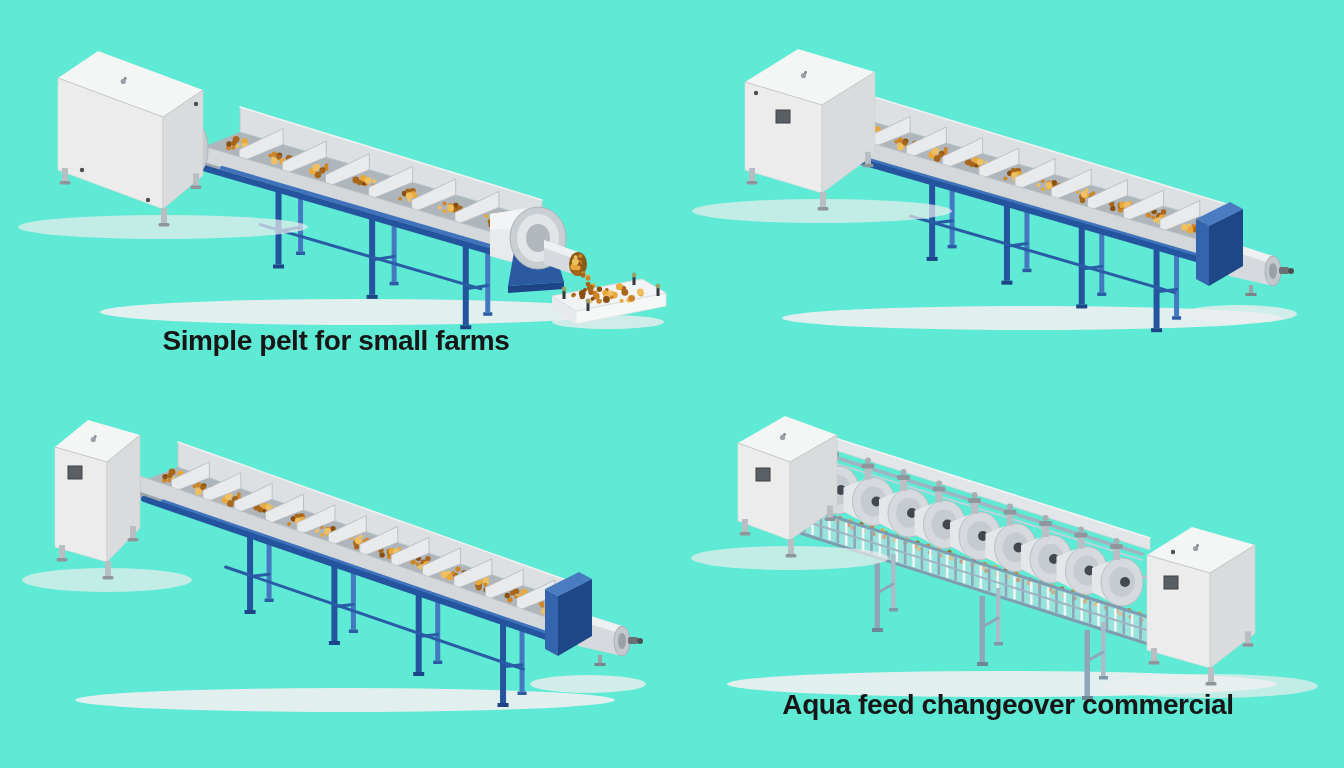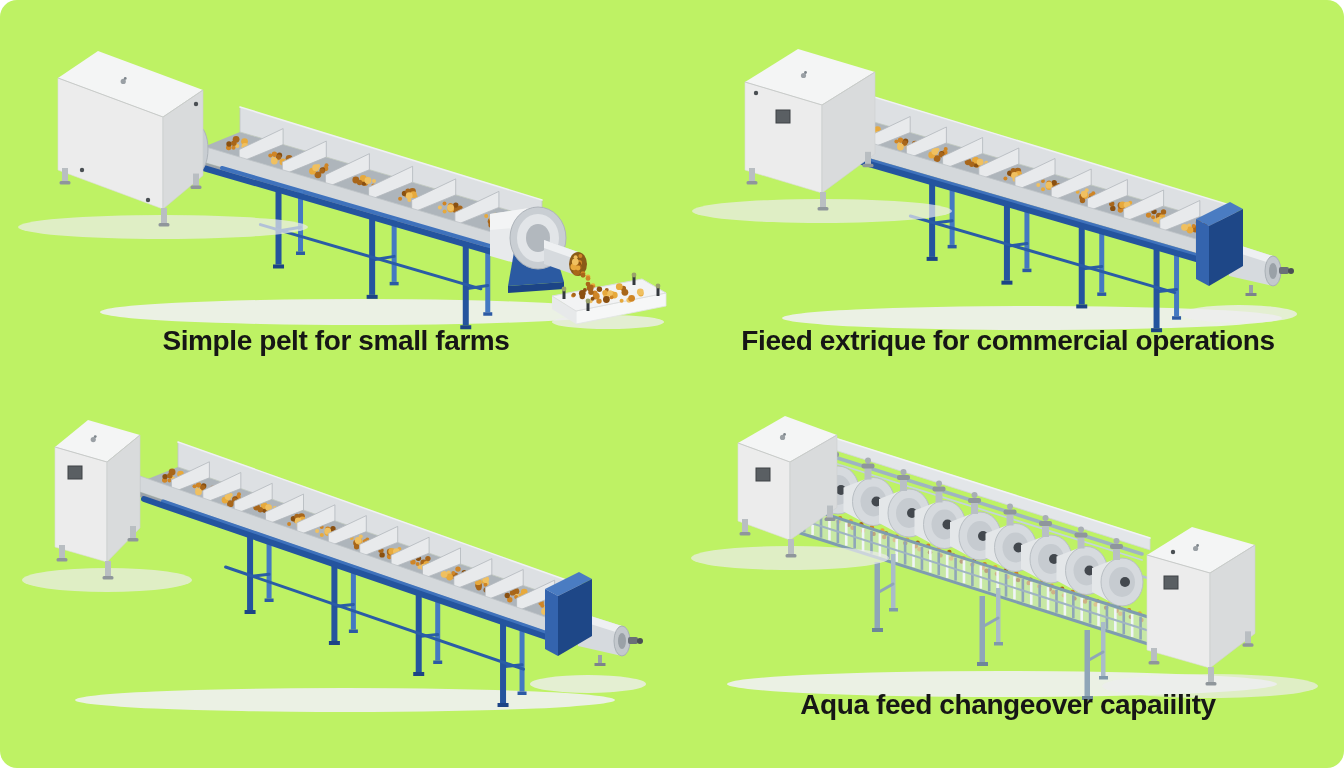--- a/index.html
+++ b/index.html
@@ -1,19 +1,18 @@
 <!DOCTYPE html>
 <html><head>
 <meta charset="utf-8">
 <style>
   html,body{margin:0;padding:0;background:#ffffff;}
   .canvas{
-    position:relative;width:1344px;height:768px;background:#bef264;overflow:hidden;
+    position:relative;width:1344px;height:768px;background:#5eead4;overflow:hidden;
     font-family:"Liberation Sans",sans-serif;
-    border-radius:17px;
   }
   figure.cell{position:absolute;width:672px;height:384px;margin:0;padding:0;}
   .c1{left:0;top:0}.c2{left:672px;top:0}.c3{left:0;top:384px}.c4{left:672px;top:384px}
   svg.art{position:absolute;left:0;top:0;width:672px;height:336px;overflow:visible;pointer-events:none;}
   figcaption.cap{
     position:absolute;left:0;right:0;text-align:center;
     font-weight:700;font-size:28px;letter-spacing:-0.4px;color:#161616;line-height:1.05;
   }
   .cap-r1{top:326px}
   .cap-r2{top:306px}
@@ -368,21 +367,20 @@
         <ellipse cx="601" cy="271" rx="8" ry="15" fill="#c3c8cd" stroke="#a9b0b6" stroke-width="1"></ellipse>
         <ellipse cx="601" cy="271" rx="4" ry="8" fill="#9aa1a7"></ellipse>
         <rect x="607" y="267" width="10" height="7" rx="2" fill="#6a7076"></rect>
         <circle cx="619" cy="271" r="3" fill="#4a5055"></circle>
         <rect x="577" y="285" width="4" height="9" fill="#9aa1a7"></rect>
         <rect x="573.5" y="293" width="11" height="3" fill="#7c848b"></rect>
         <polygon points="537.0,226.0 524.0,219.0 558.0,202.0 571.0,209.0" fill="#4a7cc2"></polygon>
         <polygon points="537.0,226.0 524.0,219.0 524.0,279.0 537.0,286.0" fill="#3464ae"></polygon>
         <polygon points="537.0,226.0 571.0,209.0 571.0,266.0 537.0,286.0" fill="#1e4787"></polygon>
       </svg>
-    <figcaption class="cap cap-r1">Fieed extrique for commercial operations</figcaption>
   </figure>
 
   <figure class="cell c3">
     <svg id="svg-m3" class="art" viewBox="0 0 672 336">
         <ellipse cx="345" cy="316" rx="270" ry="12" fill="#f0f1f2" opacity="0.9"></ellipse>
         <polygon points="140.0,98.0 548.0,238.0 586.0,223.0 178.0,83.0" fill="#aeb5bb"></polygon>
         <polygon points="178.0,83.0 586.0,223.0 586.0,203.0 178.0,58.0" fill="#dde0e3" stroke="#c0c4c8" stroke-width="0.8"></polygon>
         <line x1="178" y1="58" x2="586" y2="203" stroke="#f0f2f3" stroke-width="1.6" stroke-linecap="round"></line>
         <circle cx="171.2" cy="93.1" r="2.0" fill="#e7a93c"></circle>
         <circle cx="164.7" cy="96.1" r="2.7" fill="#cf8526"></circle>
@@ -818,16 +816,16 @@
         <rect x="476.5" y="277" width="11" height="3.5" rx="1.5" fill="#8f969b"></rect>
         <rect x="536" y="283" width="6" height="18" fill="#b9bec2"></rect>
         <rect x="533.5" y="298" width="11" height="3.5" rx="1.5" fill="#8f969b"></rect>
         <rect x="573" y="247.35000000000002" width="6" height="15" fill="#b9bec2"></rect>
         <rect x="570.5" y="259.35" width="11" height="3.5" rx="1.5" fill="#8f969b"></rect>
         <circle cx="523.6" cy="164.5" r="2.6" fill="#9aa0a5"></circle>
         <circle cx="525.6" cy="161.5" r="1.4" fill="#7d858b"></circle>
         <rect x="492" y="192" width="14" height="13" fill="#5a5f63" stroke="#3e4246" stroke-width="1"></rect>
         <circle cx="501" cy="168" r="2.2" fill="#4a4f53"></circle>
       </svg>
-    <figcaption class="cap cap-r2">Aqua feed changeover capaiility</figcaption>
+    <figcaption class="cap cap-r2">Aqua feed changeover commercial</figcaption>
   </figure>
 
 </div>
 
 </body></html>

